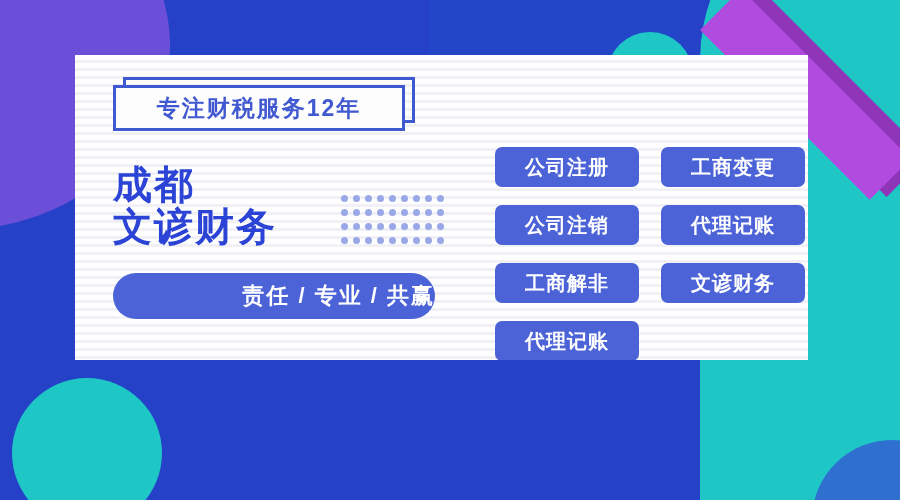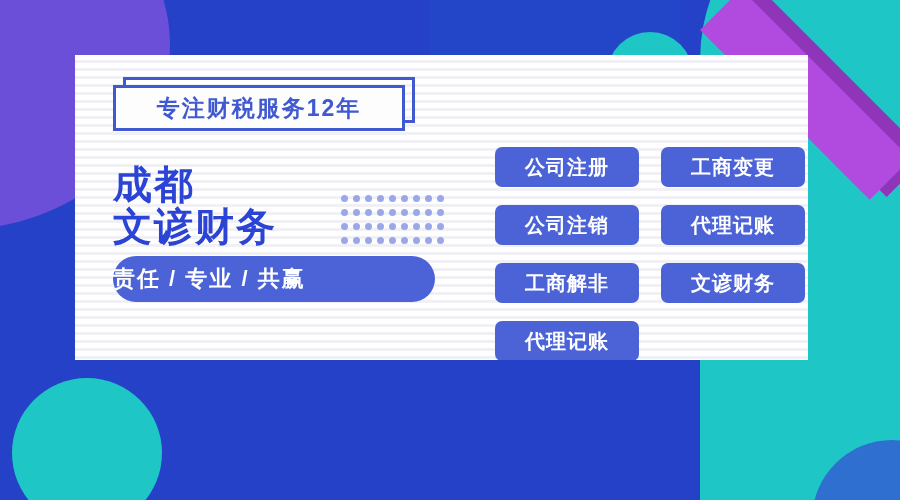--- a/index.html
+++ b/index.html
@@ -96,24 +96,24 @@
   
   #dot-grid{
     position:absolute;left:266px;top:140px;
     display:grid;grid-template-columns:repeat(9,12px);
     grid-auto-rows:14px;
   }
   .dot{width:7px;height:7px;border-radius:50%;background:#9BA8E8;}
 
   
   #slogan-pill{
-    margin-top:9px;margin-left:8px;
+    margin-top:26px;margin-left:8px;
     width:322px;height:46px;border-radius:23px;
     background:#4C63D8;
-    display:flex;align-items:center;justify-content:flex-start;
+    display:flex;align-items:center;justify-content:flex-end;
   }
   #slogan-text{
     font-size:22px;font-weight:bold;color:#ffffff;letter-spacing:2px;
     white-space:nowrap;
   }
 
   
   #tags-grid{
     position:absolute;left:420px;top:92px;
     display:grid;grid-template-columns:144px 144px;

